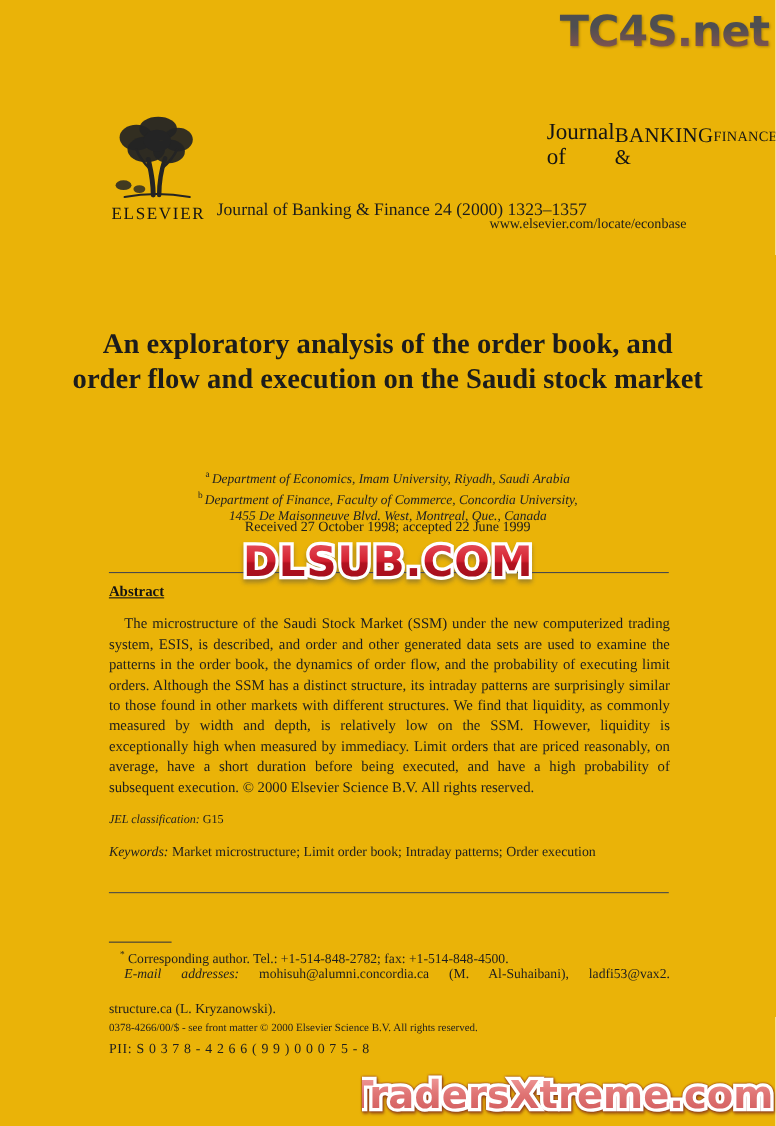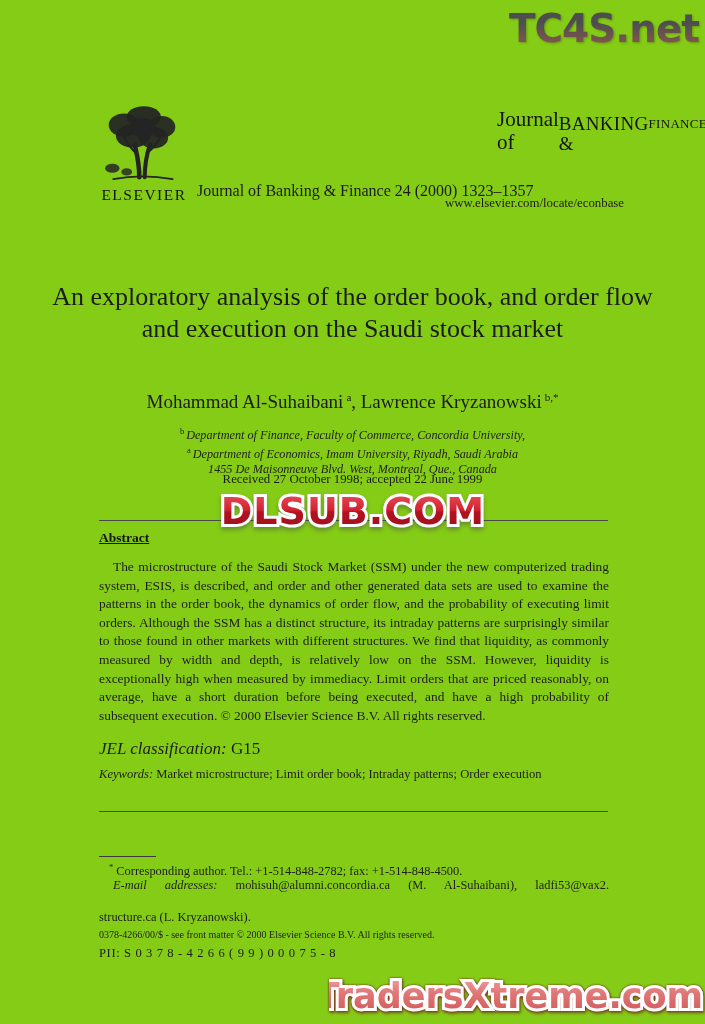--- a/index.html
+++ b/index.html
@@ -1,20 +1,20 @@
 <!DOCTYPE html>
 <html><head>
 <meta charset="utf-8">
 <style>
   html, body { margin: 0; padding: 0; background: #ffffff; }
   .page {
     position: relative;
     width: 705px;
     height: 1024px;
-    background: #84cc16;
+    background: #eab308;
     overflow: hidden;
     font-family: "Liberation Serif", serif;
     color: #262626;
   }
 
   
   .wm-top    { position: absolute; top: 3px; right: 2px; }
   .wm-top svg    { filter: drop-shadow(1px 1px 1px rgba(0,0,0,0.25)); }
   .wm-mid    { position: absolute; top: 488px; left: 50%; transform: translateX(-50%); }
   .wm-mid svg    { filter: drop-shadow(0 3px 2px rgba(70,70,70,0.45)); }
@@ -74,21 +74,21 @@
     position: absolute; top: 530px; left: 99px;
     font-weight: bold; font-size: 13.5px; color: #141414; text-decoration: underline;
   }
   .abstract-text {
     position: absolute; top: 558px; left: 99px; width: 510px;
     font-size: 13.4px; line-height: 18.6px; text-align: justify; color: #1e1e1e;
     text-indent: 14px;
   }
   .jel {
     position: absolute; top: 739px; left: 99px; width: 510px;
-    font-size: 17px; color: #1e1e1e;
+    font-size: 11px; color: #1e1e1e;
   }
   .keywords {
     position: absolute; top: 766px; left: 99px; width: 510px;
     font-size: 12.6px; line-height: 17.5px; text-align: justify; color: #1e1e1e;
   }
   .lbl-italic { font-style: italic; }
 
   
   .footnote-corresponding {
     position: absolute; top: 860px; left: 99px; width: 510px;
@@ -155,29 +155,26 @@
   <div class="jbox">
     <div class="dbl"></div>
     <div class="jbox-l1">Journal of</div>
     <div class="jbox-l2">BANKING &amp;</div>
     <div class="jbox-l3">FINANCE</div>
     <div class="dbl"></div>
   </div>
 
   <div class="website">www.elsevier.com/locate/econbase</div>
 
-  <h1 class="title" style="font-weight:normal;margin:0;">An exploratory analysis of the order book, and order flow and execution on the Saudi stock market</h1>
-
-  <div class="authors">
-    <span>Mohammad Al-Suhaibani</span><sup>a</sup><span>, </span><span>Lawrence Kryzanowski</span><sup>b,*</sup>
-  </div>
+  <h1 class="title" style="font-weight:bold;margin:16px;">An exploratory analysis of the order book, and order flow and execution on the Saudi stock market</h1>
+
 
   <div class="affiliations">
+    <div><sup>a</sup><span>Department of Economics, Imam University, Riyadh, Saudi Arabia</span></div>
     <div><sup>b</sup><span>Department of Finance, Faculty of Commerce, Concordia University,</span></div>
-    <div><sup>a</sup><span>Department of Economics, Imam University, Riyadh, Saudi Arabia</span></div>
     <div><span>1455 De Maisonneuve Blvd. West, Montreal, Que., Canada</span></div>
   </div>
 
   <div class="received">Received 27 October 1998; accepted 22 June 1999</div>
 
   <div class="rule-abstract-top"></div>
   <div class="wm-mid">
     <svg width="310" height="46">
       <defs>
         <linearGradient id="gMid" x1="0" y1="0" x2="0" y2="1">

